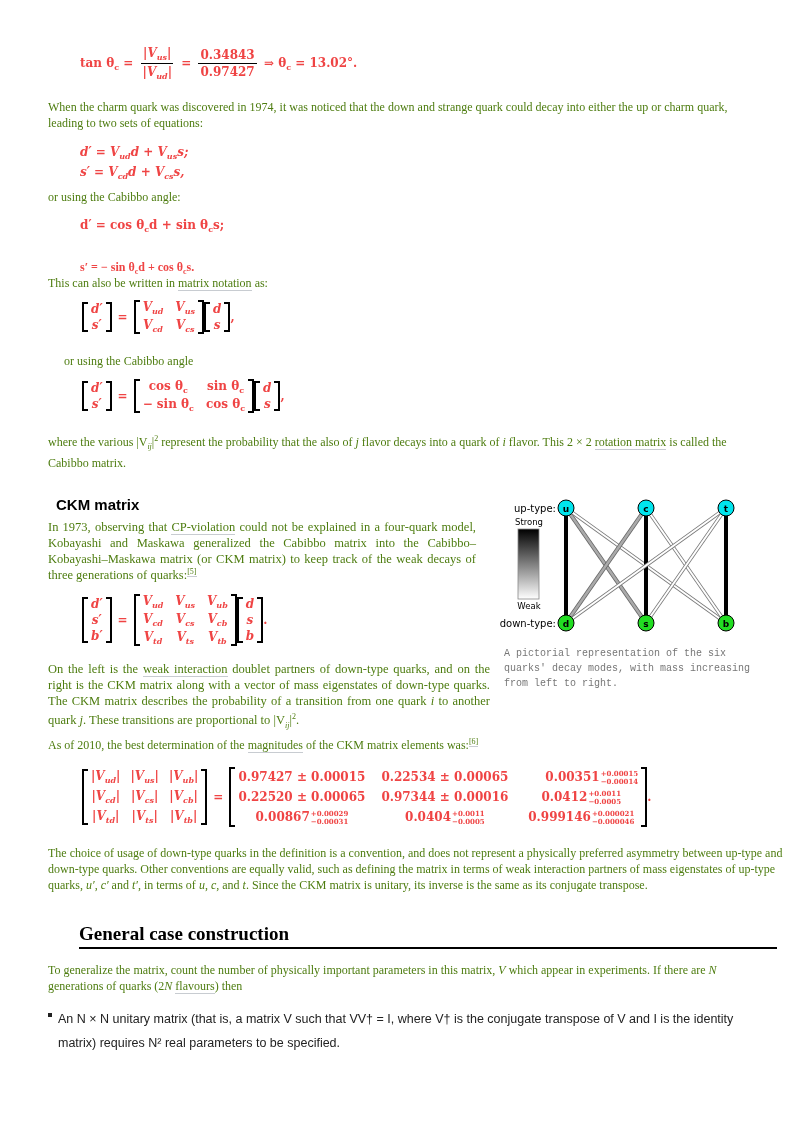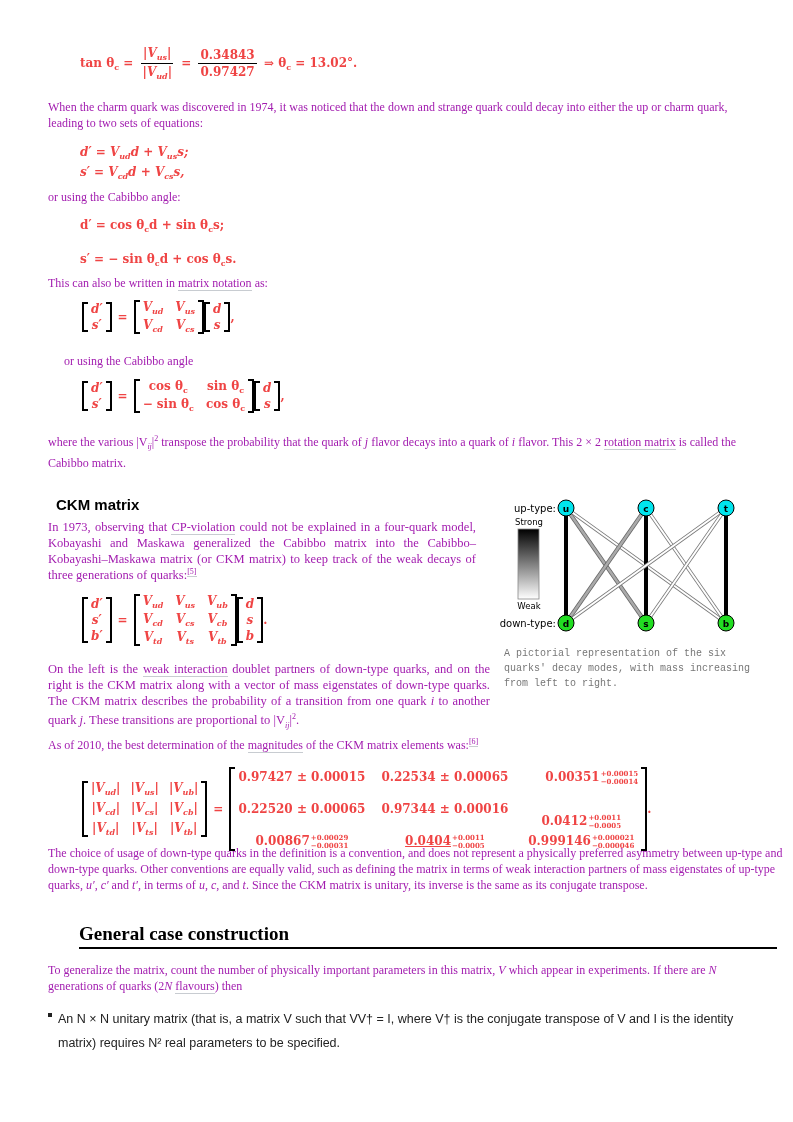--- a/index.html
+++ b/index.html
@@ -1,21 +1,21 @@
 <!DOCTYPE html>
 <html><head>
 <meta charset="utf-8">
 <style>
   html, body { margin: 0; padding: 0; background: #ffffff; }
   body {
     width: 793px; height: 1122px; position: relative; overflow: hidden;
     font-family: "Liberation Serif", serif; color: #222; font-size: 12px;
   }
   .abs { position: absolute; }
-  .para { position: absolute; left: 48px; font-size: 12px; line-height: 16px; color: #a21caf; }
+  .para { position: absolute; left: 48px; font-size: 12px; line-height: 16px; color: #4d7c0f; }
   .just { text-align: justify; }
   .link { border-bottom: 1px solid #c8ccd1; }
   sup.ref { font-size: 8px; border-bottom: 1px solid #c8ccd1; vertical-align: super; line-height: 0; }
   .math { font-family: "DejaVu Serif", serif; font-weight: bold; font-size: 12px; color: #ef4444; position: absolute; }
   .math i { font-style: italic; }
   .sub { font-size: 8px; vertical-align: -3px; font-style: italic; }
   .frac { display: inline-flex; flex-direction: column; align-items: center; vertical-align: middle; margin: 0 3px; }
   .frac .num { border-bottom: 1px solid #000; padding: 0 2px 1px; }
   .frac .den { padding: 1px 2px 0; }
   .eqrow { white-space: nowrap; }
@@ -61,21 +61,21 @@
 <div class="math" style="left:80px; top:144px; line-height:16px;">
   <div class="eqrow"><i><span>d′ = V</span><span class="sub">ud</span><span>d + V</span><span class="sub">us</span><span>s;</span></i></div>
   <div class="eqrow"><i><span>s′ = V</span><span class="sub">cd</span><span>d + V</span><span class="sub">cs</span><span>s,</span></i></div>
 </div>
 
 <div class="para" style="top:189px;">or using the Cabibbo angle:</div>
 
 <div class="math eqrow" style="left:80px; top:218px;">
   <span>d′ = cos θ</span><span class="sub" style="font-style:normal">c</span><span>d + sin θ</span><span class="sub" style="font-style:normal">c</span><span>s;</span>
 </div>
-<div class="math eqrow" style="left:80px; top:252px;">
+<div class="math eqrow" style="left:80px; top:260px;font-family:Liberation Serif, serif;">
   <span>s′ = − sin θ</span><span class="sub" style="font-style:normal">c</span><span>d + cos θ</span><span class="sub" style="font-style:normal">c</span><span>s.</span>
 </div>
 
 <div class="para" style="top:275px;">
   <span>This can also be written in </span><span class="link">matrix notation</span><span> as:</span>
 </div>
 
 <div class="math eqrow" style="left:82px; top:300px;">
   <span class="matrix">
       <span class="bracket-l"></span>
@@ -126,21 +126,21 @@
       <span class="bracket-l"></span>
     <div class="mgrid" style="grid-template-columns:auto;">
         <div><i>d</i></div>
         <div><i>s</i></div>
       </div>
   <span class="bracket-r"></span>
     </span><span>,</span>
 </div>
 
 <div class="para" style="top:431px; width:700px;">
-  <span>where the various |V</span><sub style="font-size:8px;font-style:italic">ij</sub><span>|</span><sup style="font-size:8px">2</sup><span> transpose the probability that the quark of </span><i>j</i><span> flavor decays into a quark of </span><i>i</i><span> flavor. This 2 × 2 </span><span class="link">rotation matrix</span><span> is called the Cabibbo matrix.</span>
+  <span>where the various |V</span><sub style="font-size:8px;font-style:italic">ij</sub><span>|</span><sup style="font-size:8px">2</sup><span> represent the probability that the also of </span><i>j</i><span> flavor decays into a quark of </span><i>i</i><span> flavor. This 2 × 2 </span><span class="link">rotation matrix</span><span> is called the Cabibbo matrix.</span>
 </div>
 
 <h2 class="sec" style="top:488px;">CKM matrix</h2>
 
 <div class="para just" style="top:519px; width:428px; font-size:12.5px;">
   <span>In 1973, observing that </span><span class="link">CP-violation</span><span> could not be explained in a four-quark model, Kobayashi and Maskawa generalized the Cabibbo matrix into the Cabibbo–Kobayashi–Maskawa matrix (or CKM matrix) to keep track of the weak decays of three generations of quarks:</span><sup class="ref">[5]</sup>
 </div>
 
 <div class="math eqrow" style="left:82px; top:594px;">
   <span class="matrix">
@@ -283,29 +283,29 @@
       <span class="bracket-l"></span>
     <div class="mgrid" id="mag-rhs" style="grid-template-columns:auto auto auto; row-gap:0px; column-gap:16px;">
         <div style="height: 20px; line-height: 20px;"><span>0.97427 ± 0.00015</span></div>
         <div style="height: 20px; line-height: 20px;"><span>0.22534 ± 0.00065</span></div>
         <div style="height: 20px; line-height: 20px; margin-left: 21px;"><span>0.00351</span><span class="pm">
             <span>+0.00015</span>
             <span>−0.00014</span>
           </span></div>
         <div style="height: 20px; line-height: 20px;"><span>0.22520 ± 0.00065</span></div>
         <div style="height: 20px; line-height: 20px;"><span>0.97344 ± 0.00016</span></div>
-        <div style="height: 20px; line-height: 20px; margin-top: 24px;"><span>0.0412</span><span class="pm">
+        <div style="height: 20px; line-height: 20px;"><span>0.0412</span><span class="pm">
             <span>+0.0011</span>
             <span>−0.0005</span>
           </span></div>
         <div style="height: 20px; line-height: 20px;"><span>0.00867</span><span class="pm">
             <span>+0.00029</span>
             <span>−0.00031</span>
           </span></div>
-        <div style="height: 20px; line-height: 20px; text-decoration: underline;"><span>0.0404</span><span class="pm">
+        <div style="height: 20px; line-height: 20px;"><span>0.0404</span><span class="pm">
             <span>+0.0011</span>
             <span>−0.0005</span>
           </span></div>
         <div style="height: 20px; line-height: 20px;"><span>0.999146</span><span class="pm">
             <span>+0.000021</span>
             <span>−0.000046</span>
           </span></div>
       </div>
   <span class="bracket-r"></span>
     </span><span>.</span>

